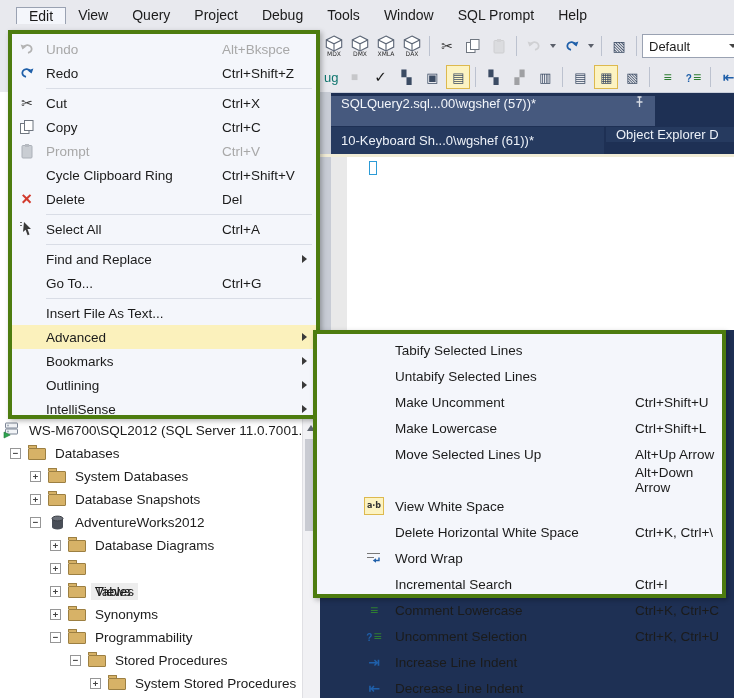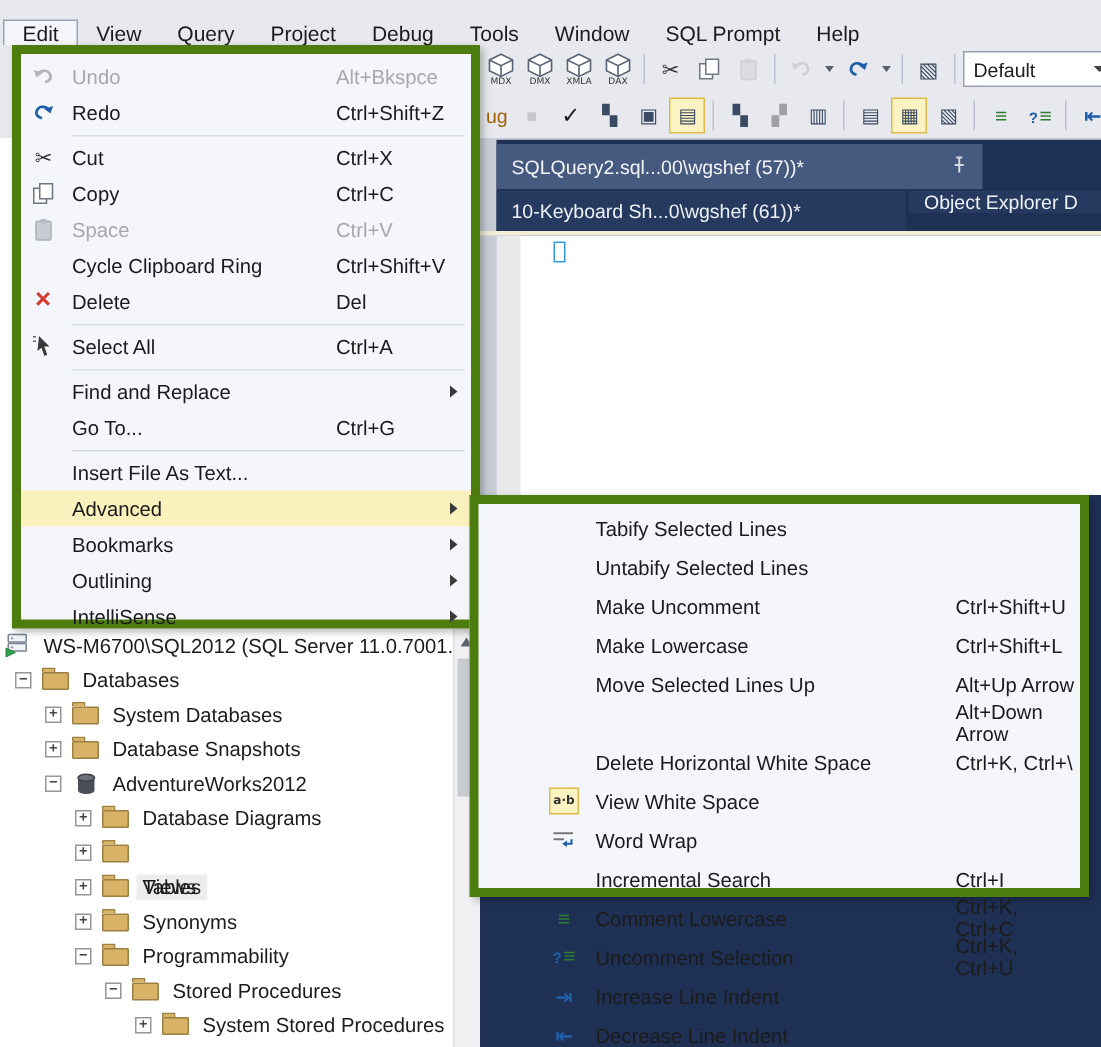--- a/index.html
+++ b/index.html
@@ -1,39 +1,39 @@
 <!DOCTYPE html>
 <html><head>
 <meta charset="utf-8">
 <style>
   html,body{margin:0;padding:0;}
   body{width:734px;height:698px;overflow:hidden;font-family:"Liberation Sans","DejaVu Sans",sans-serif;background:#E8E9EE;position:relative;}
   #stage{position:absolute;inset:0;width:734px;height:698px;overflow:hidden;}
 
   
-  #menubar{position:absolute;left:0;top:0;right:0;height:30px;background:#E8E9EE;display:flex;align-items:flex-end;padding-left:2px;z-index:5;}
+  #menubar{position:absolute;left:0;top:0;right:0;height:30px;background:#E8E9EE;display:flex;align-items:center;padding-left:16px;z-index:5;}
   .mb-item{display:flex;align-items:center;padding:0 12px;font-size:14px;color:#1b1b1b;cursor:default;}
   .mb-item.active{background:#F4F6FB;border:1px solid #9AA2B2;border-bottom:none;}
   #toolbars{position:absolute;left:0;top:30px;right:0;height:62px;background:#E8E9EE;border-bottom:1px solid #C9CEDA;z-index:1;}
   .tbrow{position:absolute;left:322px;height:30px;display:flex;align-items:center;gap:2px;}
   #tbrow1{top:1px;}
   #tbrow2{top:32px;}
   .tbi{width:22px;height:22px;display:flex;align-items:center;justify-content:center;font-size:13px;color:#3B4B63;flex:0 0 auto;border:1px solid transparent;}
   .tbi.boxed{background:#FCF3C2;border:1px solid #DDB94E;}
   .tbi.disabled{opacity:.45;filter:grayscale(1);}
   .tbsep{width:1px;height:20px;background:#BCC2CF;margin:0 3px;flex:0 0 auto;}
   .tbdrop{width:0;height:0;border-top:4px solid #5a5f6a;border-left:3.5px solid transparent;border-right:3.5px solid transparent;margin:0 2px;flex:0 0 auto;}
-  .tblabel{font-size:13px;color:#a16207;padding:0 2px;flex:0 0 auto;}
+  .tblabel{font-size:13px;color:#0f766e;padding:0 2px;flex:0 0 auto;}
   .combo{height:22px;width:88px;background:#fff;border:1px solid #9AA2B2;display:flex;align-items:center;font-size:13px;color:#1b1b1b;padding:0 6px;justify-content:space-between;flex:0 0 auto;}
   .combo .cc{width:0;height:0;border-top:4px solid #444;border-left:4px solid transparent;border-right:4px solid transparent;}
 
   
   #mdi{position:absolute;left:320px;top:92px;right:0;bottom:0;background:#1E3054;z-index:0;}
   #splitter{position:absolute;left:320px;top:92px;width:11px;height:238px;background:#C8CCD5;z-index:1;}
-  #pintab{position:absolute;left:331px;top:96px;width:324px;height:30px;background:#46597E;color:#F2F5FA;display:flex;align-items:center;font-size:13px;padding:0 10px;box-sizing:border-box;justify-content:space-between;z-index:1;}
+  #pintab{position:absolute;left:331px;top:96px;width:324px;height:30px;background:#46597E;color:#F2F5FA;display:flex;align-items:flex-start;font-size:13px;padding:0 10px;box-sizing:border-box;justify-content:space-between;z-index:1;}
   #tabrow2{position:absolute;left:331px;top:127px;right:0;height:27px;display:flex;z-index:1;}
   .doc-tab{background:#263A5F;color:#EDF1F8;font-size:13px;display:flex;align-items:center;padding:0 10px;box-sizing:border-box;}
   #tab-active{width:273px;}
   #tab-oed{position:absolute;left:275px;width:459px;}
   #creambar{position:absolute;left:320px;top:154px;right:0;height:3px;background:#F1ECD6;z-index:1;}
   #editor{position:absolute;left:331px;top:157px;right:0;height:173px;background:#fff;z-index:1;}
   #editor .gutter{position:absolute;left:0;top:0;bottom:0;width:16px;background:#E9E9E9;}
   #cursor{position:absolute;left:38px;top:4px;width:6px;height:12px;border:1px solid #2C9BD6;background:#fff;}
 
   
@@ -44,21 +44,21 @@
   .nico{width:20px;display:inline-flex;justify-content:center;align-items:center;margin-right:4px;flex:0 0 auto;}
   .nlab{padding:1px 4px;}
   .trow.selected .nlab{background:#EDEDED;margin-top:46px;}
   .folder{position:relative;width:16px;height:10px;background:#D7B267;border:1px solid #9C7F42;border-radius:1px;display:inline-block;}
   .folder::before{content:"";position:absolute;top:-4px;left:-1px;width:7px;height:2px;background:#D7B267;border:1px solid #9C7F42;border-bottom:none;border-radius:1px 1px 0 0;}
   #oesb{position:absolute;right:0;top:327px;width:17px;bottom:0;background:#F1F1F4;border-left:1px solid #E0E0E4;}
   #oesb .up{position:absolute;left:4px;top:6px;width:0;height:0;border-bottom:6px solid #606770;border-left:4.5px solid transparent;border-right:4.5px solid transparent;}
   #oesb .thumb{position:absolute;left:2px;top:20px;width:12px;height:92px;background:#C9CBD2;}
 
   
-  .menu-panel{position:absolute;background:#F4F6FB;border:6px solid #4d7c0f;box-shadow:2px 2px 5px rgba(0,0,0,.28);box-sizing:border-box;padding-top:3px;}
+  .menu-panel{position:absolute;background:#F4F6FB;border:4px solid #4d7c0f;box-shadow:2px 2px 5px rgba(0,0,0,.28);box-sizing:border-box;padding-top:3px;}
   #edit-menu{left:8px;top:30px;width:312px;height:389px;z-index:20;}
   #adv-menu{left:313px;top:330px;width:413px;height:268px;z-index:21;padding-left:40px;}
   .mi{height:24px;display:flex;align-items:center;position:relative;}
   #adv-menu .mi{height:26px;}
   .mi .ic{width:30px;flex:0 0 30px;display:flex;align-items:center;justify-content:center;}
   #adv-menu .mi .ic{width:34px;flex:0 0 34px;}
   .mi .lb{font-size:13.5px;color:#1b1b1b;padding-left:4px;}
   .mi .sc{position:absolute;left:210px;font-size:13.5px;color:#1b1b1b;}
   #adv-menu .mi .sc{left:278px;}
   .mi.disabled .lb,.mi.disabled .sc{color:#A8A8A8;}
@@ -379,21 +379,21 @@
         <span class="lb">Copy</span>
         <span class="sc">Ctrl+C</span>
       </div>
       <div class="mi disabled">
         <span class="ic">
           <svg width="16" height="16" viewBox="0 0 16 16">
             <rect x="3" y="2.5" width="10" height="12.5" rx="1" fill="#C9CDD3" stroke="#ABB0B8"></rect>
             <rect x="6" y="1" width="4" height="3" fill="#B6BAC1"></rect>
           </svg>
         </span>
-        <span class="lb">Space</span>
+        <span class="lb">Prompt</span>
         <span class="sc">Ctrl+V</span>
       </div>
       <div class="mi">
         <span class="ic"></span>
         <span class="lb">Cycle Clipboard Ring</span>
         <span class="sc">Ctrl+Shift+V</span>
       </div>
       <div class="mi">
         <span class="ic">
           <span class="gly-red">×</span>
@@ -478,29 +478,29 @@
       <div class="mi">
         <span class="ic"></span>
         <span class="lb">Move Selected Lines Up</span>
         <span class="sc">Alt+Up Arrow</span>
       </div>
       <div class="mi">
         <span class="ic"></span>
         <span class="sc">Alt+Down Arrow</span>
       </div>
       <div class="mi">
+        <span class="ic">
+          <span class="aws">a·b</span>
+        </span>
+        <span class="lb">View White Space</span>
+      </div>
+      <div class="mi">
         <span class="ic"></span>
         <span class="lb">Delete Horizontal White Space</span>
         <span class="sc">Ctrl+K, Ctrl+\</span>
-      </div>
-      <div class="mi">
-        <span class="ic">
-          <span class="aws">a·b</span>
-        </span>
-        <span class="lb">View White Space</span>
       </div>
       <div class="mi">
         <span class="ic">
           <svg width="16" height="14" viewBox="0 0 16 14">
             <path d="M1 2.5 h13 M1 6.5 h7" stroke="#777" stroke-width="1.2" fill="none"></path>
             <path d="M13 6.5 v3 h-4" fill="none" stroke="#1F5FA9" stroke-width="1.4"></path>
             <path d="M10 7.3 L6.8 9.5 10 11.7 Z" fill="#1F5FA9"></path>
           </svg>
         </span>
         <span class="lb">Word Wrap</span>

